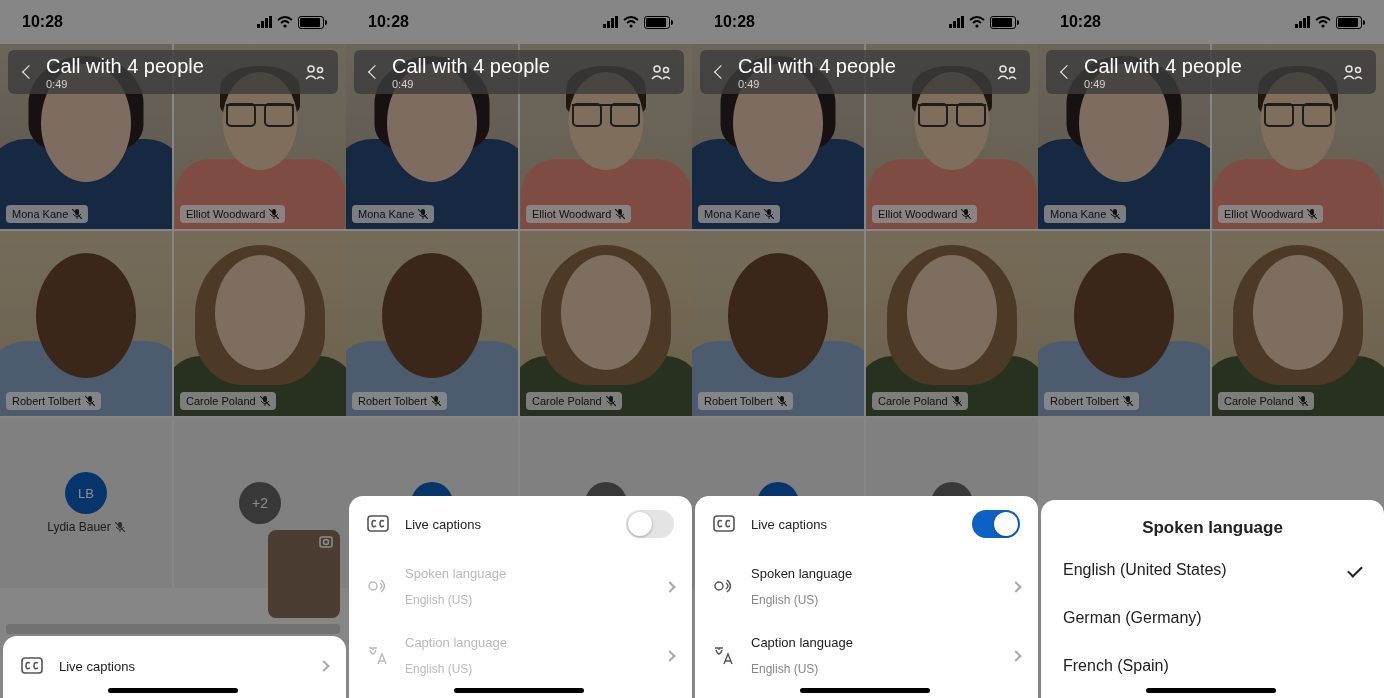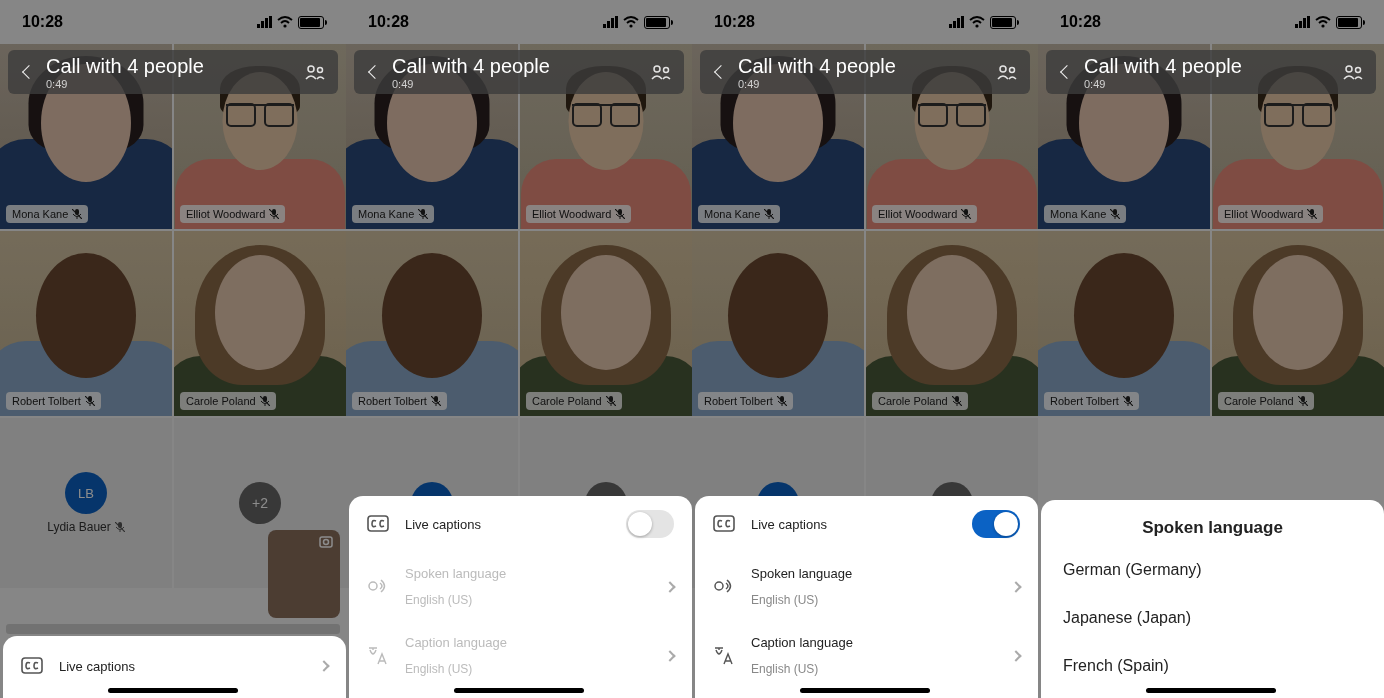--- a/index.html
+++ b/index.html
@@ -554,23 +554,24 @@
       <div class="call-title">Call with 4 people</div>
       <div class="call-sub">0:49</div>
     </div>
     <svg class="people-ic" viewBox="0 0 22 18" style="color:#fff">
         <use href="#people"></use>
       </svg>
   </div>
   <div class="sheet">
     <div class="sheet-title">Spoken language</div>
     <div class="opt">
+        <span>English (United States)</span>
+        <span class="check"></span>
+      </div>
+    <div class="opt">
         <span>German (Germany)</span>
-      </div>
-    <div class="opt">
-        <span>Japanese (Japan)</span>
       </div>
     <div class="opt">
         <span>French (Spain)</span>
       </div>
   </div>
   <div class="home-ind"></div>
 </div>
 
 </body></html>

